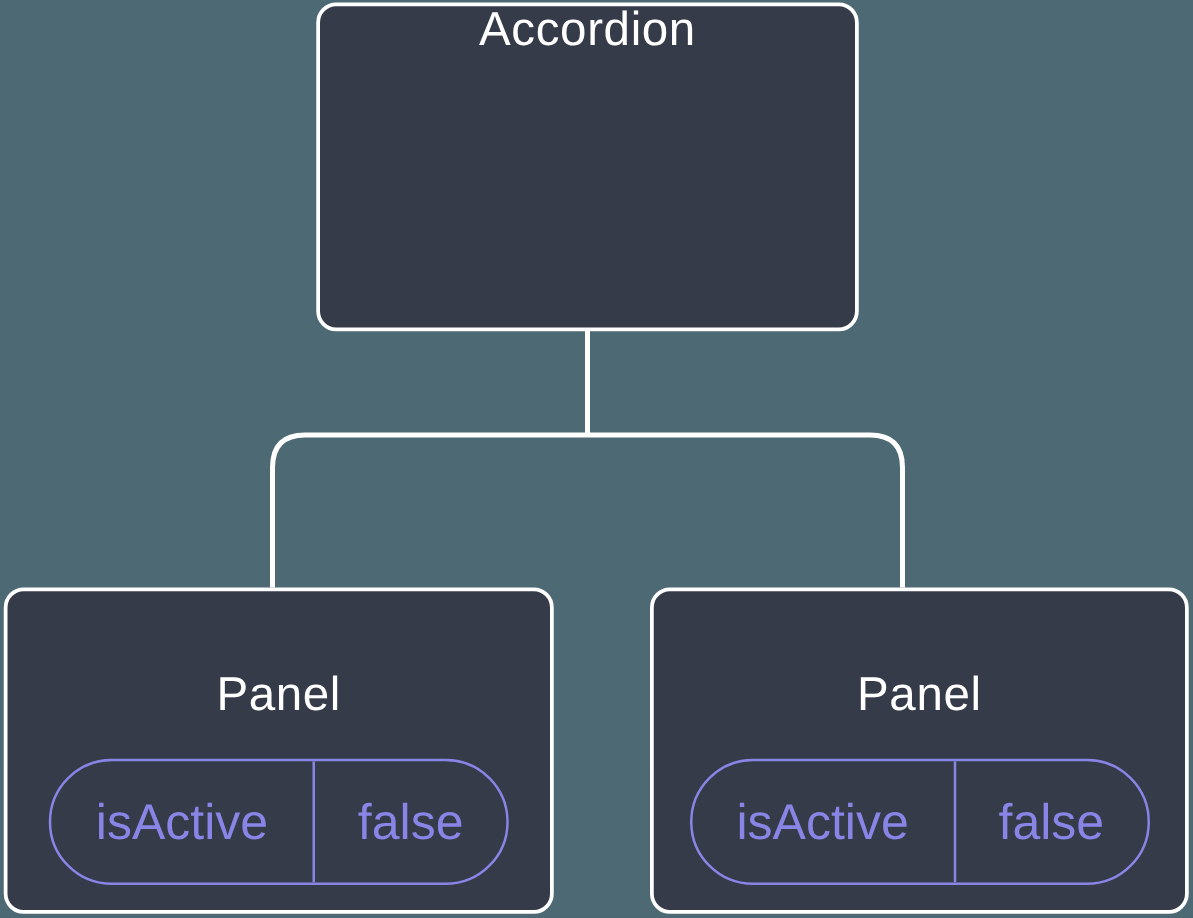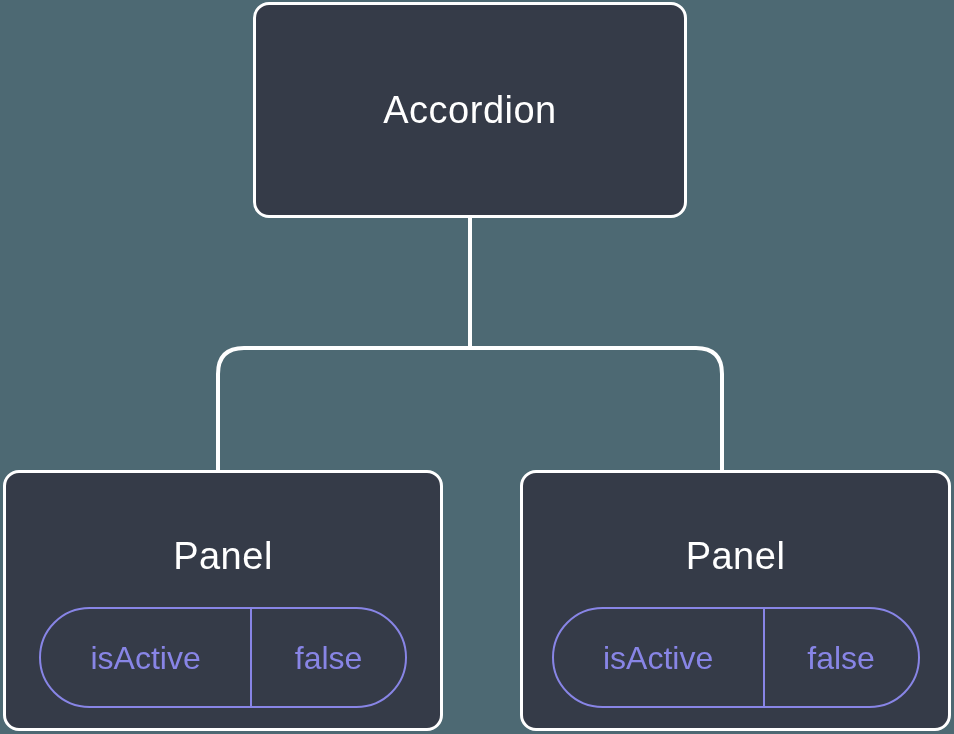--- a/index.html
+++ b/index.html
@@ -37,22 +37,21 @@
     position: absolute;
     background: var(--node-fill);
     border: 3.5px solid var(--node-border);
     border-radius: 16px;
     display: flex;
     flex-direction: column;
     align-items: center;
   }
   .node-root {
     left: 253px; top: 2px;
-    width: 434px; height: 216px;
-    justify-content: center;
+    width: 434px; height: 263px;
   }
   .node-label {
     color: var(--title-text);
     font-size: 38px;
     font-weight: 500;
     letter-spacing: 0.5px;
     line-height: 1;
   }
   .node-panel {
     top: 470px;
@@ -68,21 +67,21 @@
     border-radius: 50.5px;
     display: flex;
     align-items: stretch;
     overflow: hidden;
   }
   .state-cell {
     display: flex;
     align-items: center;
     justify-content: center;
     color: var(--state-accent);
-    font-size: 32px;
+    font-size: 40px;
     font-weight: 400;
     line-height: 1;
   }
   .state-cell-name  { width: 58%; border-right: 2.5px solid var(--state-accent); }
   .state-cell-value { width: 42%; }
 </style>
 </head>
 <body>
 
 <div class="stage">

